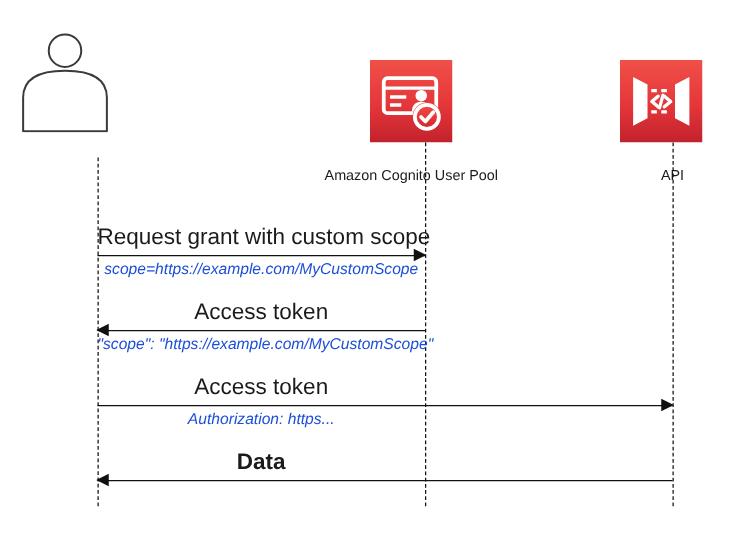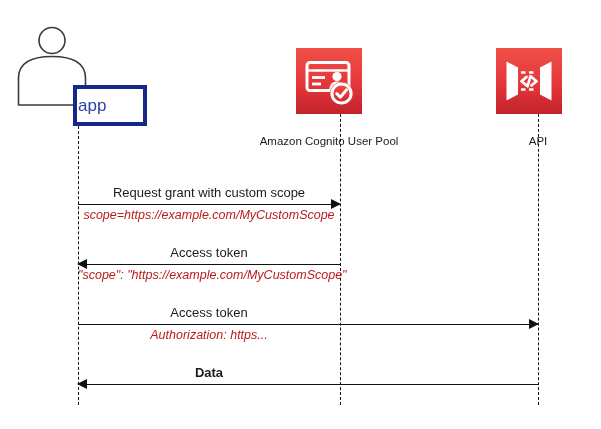--- a/index.html
+++ b/index.html
@@ -108,52 +108,49 @@
   }
   .arrow-left {
     left: -1px;
     border-right: 10px solid #111111;
   }
   .msg-title {
     position: absolute;
     width: 100%;
     bottom: 4px;
     text-align: center;
-    font-size: 13px;
+    font-size: 18px;
     color: #1b1b1b;
     white-space: nowrap;
     line-height: 1.1;
   }
   .msg-sub {
     position: absolute;
     width: 100%;
     top: 5px;
     text-align: center;
     font-size: 12.5px;
     font-style: italic;
-    color: #b91c1c;
+    color: #1d4ed8;
     white-space: nowrap;
     line-height: 1.1;
   }
 </style>
 </head>
 <body>
 
 <div id="canvas">
 
   <div class="actor-icon">
     <svg width="76" height="80" viewBox="0 0 76 80" xmlns="http://www.w3.org/2000/svg">
       <circle cx="38" cy="14.5" r="13" fill="#ffffff" stroke="#3a3a3a" stroke-width="1.6"></circle>
       <path d="M4.5 79 L4.5 52 C4.5 37 17 30.5 38 30.5 C59 30.5 71.5 37 71.5 52 L71.5 79 Z" fill="#ffffff" stroke="#3a3a3a" stroke-width="1.6" stroke-linejoin="round"></path>
     </svg>
   </div>
 
-  <div class="app-box">
-    <span class="app-label">app</span>
-  </div>
 
   <div class="svc svc-cognito">
     <svg width="66" height="66" viewBox="0 0 66 66" xmlns="http://www.w3.org/2000/svg">
       <defs>
         <linearGradient id="gradCog" x1="0" y1="0" x2="0" y2="1">
           <stop offset="0%" stop-color="#f05048"></stop>
           <stop offset="55%" stop-color="#e5363a"></stop>
           <stop offset="100%" stop-color="#c2222c"></stop>
         </linearGradient>
       </defs>

